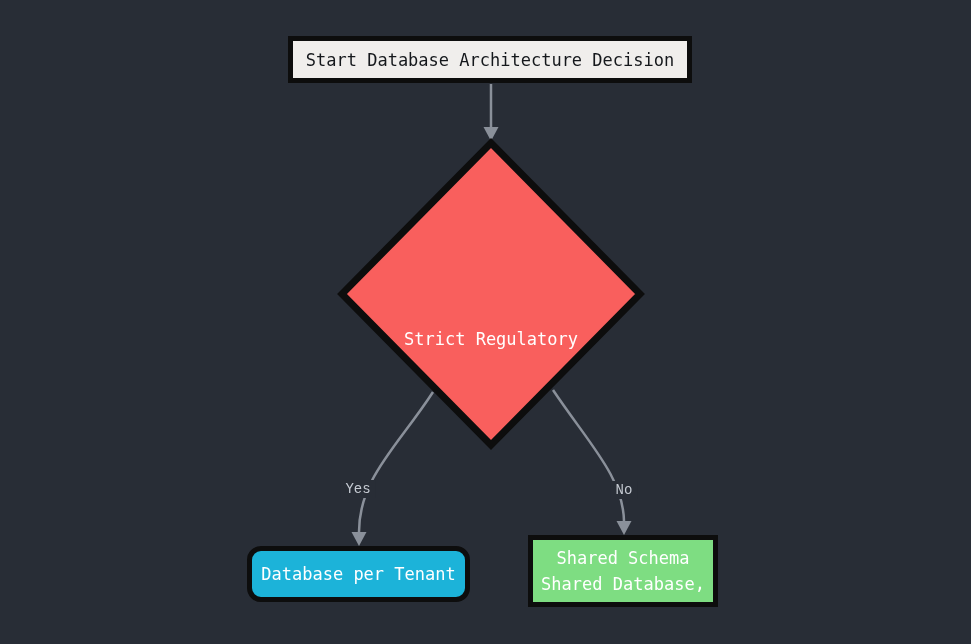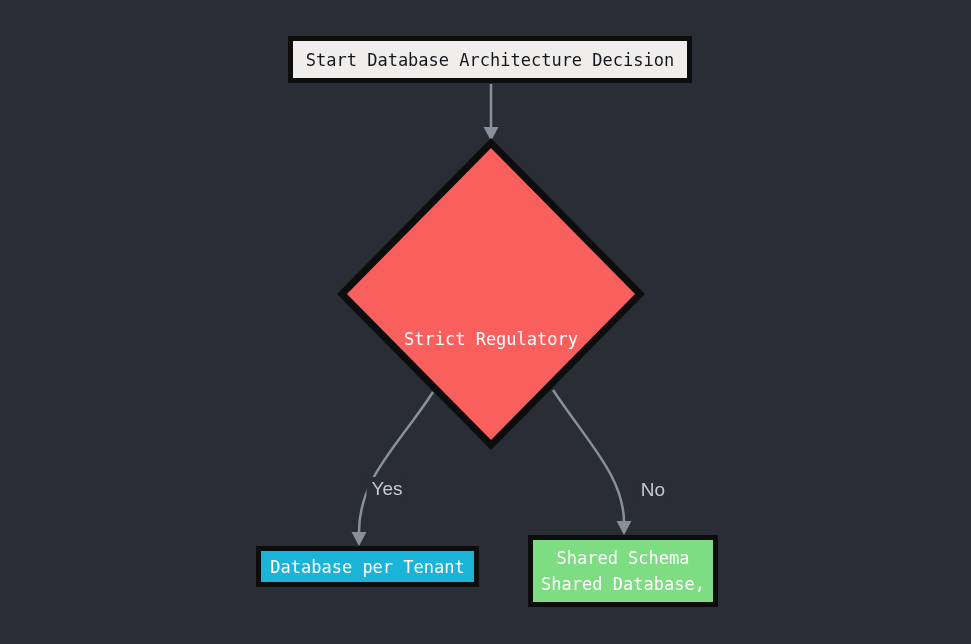--- a/index.html
+++ b/index.html
@@ -58,26 +58,27 @@
   }
   .node-start {
     left: 288px;
     top: 36px;
     width: 404px;
     height: 47px;
     background: var(--start_fill);
     color: var(--start_text);
   }
   .node-db-per-tenant {
-    left: 256px;
+    left: 247px;
     top: 546px;
     width: 223px;
-    height: 41px;
+    height: 56px;
     background: var(--yes_node_fill);
     color: var(--yes_node_text);
+    border-radius: 14px;
   }
   .node-shared-db {
     left: 528px;
     top: 535px;
     width: 190px;
     height: 72px;
     background: var(--no_node_fill);
     color: var(--no_node_text);
   }
   .decision-text {
@@ -92,25 +93,24 @@
     line-height: 26px;
     z-index: 2;
     white-space: nowrap;
     margin-top: 43px;
   }
   .edge-label {
     position: absolute;
     transform: translate(-50%, -50%);
     background: var(--background, #282d36);
     color: var(--edge_label_text);
-    font-family: Liberation Sans, sans-serif;
-    font-size: 19px;
+    font-family: Liberation Mono, monospace;
+    font-size: 14px;
     padding: 1px 5px;
     z-index: 2;
-    margin-left: 29px;
   }
   .edge-label-yes { left: 358px; top: 489px; }
   .edge-label-no  { left: 624px; top: 490px; }
 </style>
 </head>
 <body>
 
 <div class="canvas">
 
   <svg class="edges-layer" viewBox="0 0 971 644" xmlns="http://www.w3.org/2000/svg">

